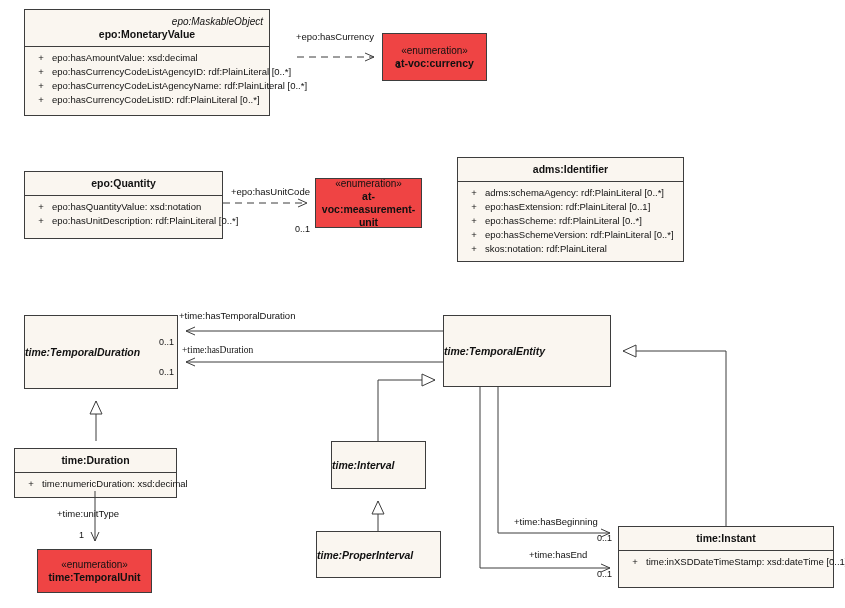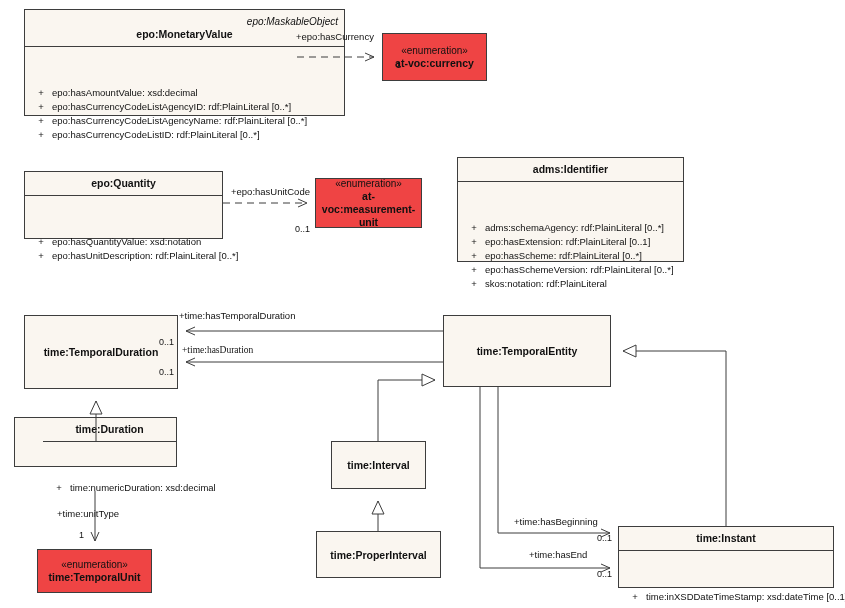--- a/index.html
+++ b/index.html
@@ -36,21 +36,20 @@
     font-size: 10px;
     text-align: right;
     padding-right: 2px;
   }
   .uml-class .divider {
     height: 0;
     border-top: 1px solid #3d3d3d;
   }
   .uml-class .attrs {
     padding: 4px 2px 5px 2px;
-    margin-top: 35px;
   }
   .uml-class .attr {
     font-size: 9.5px;
     color: #111;
     line-height: 14px;
     white-space: nowrap;
     padding-left: 3px;
   }
   .uml-class .attr .vis {
     display: inline-block;
@@ -80,22 +79,22 @@
     color: #111;
     line-height: 13px;
   }
   .plain-class {
     position: absolute;
     box-sizing: border-box;
     background: #faf6f0;
     border: 1px solid #3d3d3d;
     display: flex;
     align-items: center;
-    justify-content: center;
-    text-align: center;
+    text-align: center;
+    font-style: italic;
   }
   .plain-class .nm {
     font-size: 10.5px;
     font-weight: bold;
     color: #111;
   }
   .lbl {
     position: absolute;
     font-size: 9.5px;
     color: #111;
@@ -115,21 +114,21 @@
     width: 845px;
     height: 608px;
     pointer-events: none;
   }
 </style>
 </head>
 <body>
 
 <div id="canvas">
 
-  <div class="uml-class" style="left:24px; top:9px; width:321px; height:107px;">
+  <div class="uml-class" style="left:24px; top:9px; width:246px; height:107px;">
     <div class="hdr">
       <span class="stereo">epo:MaskableObject</span>
       <span>epo:MonetaryValue</span>
     </div>
     <div class="divider"></div>
     <div class="attrs">
       <div class="attr"><span class="vis">+</span><span>epo:hasAmountValue: xsd:decimal</span></div>
       <div class="attr"><span class="vis">+</span><span>epo:hasCurrencyCodeListAgencyID: rdf:PlainLiteral [0..*]</span></div>
       <div class="attr"><span class="vis">+</span><span>epo:hasCurrencyCodeListAgencyName: rdf:PlainLiteral [0..*]</span></div>
       <div class="attr"><span class="vis">+</span><span>epo:hasCurrencyCodeListID: rdf:PlainLiteral [0..*]</span></div>
@@ -172,21 +171,21 @@
   </div>
 
   <div class="plain-class" style="left:24px; top:315px; width:154px; height:74px;">
     <span class="nm">time:TemporalDuration</span>
   </div>
 
   <div class="plain-class" style="left:443px; top:315px; width:168px; height:72px;">
     <span class="nm">time:TemporalEntity</span>
   </div>
 
-  <div class="uml-class" style="left:14px; top:417px; width:163px; height:50px;padding-left:28px;">
+  <div class="uml-class" style="left:14px; top:448px; width:163px; height:50px;">
     <div class="hdr">
       <span>time:Duration</span>
     </div>
     <div class="divider"></div>
     <div class="attrs">
       <div class="attr"><span class="vis">+</span><span>time:numericDuration: xsd:decimal</span></div>
     </div>
   </div>
 
   <div class="enum" style="left:37px; top:549px; width:115px; height:44px;">

